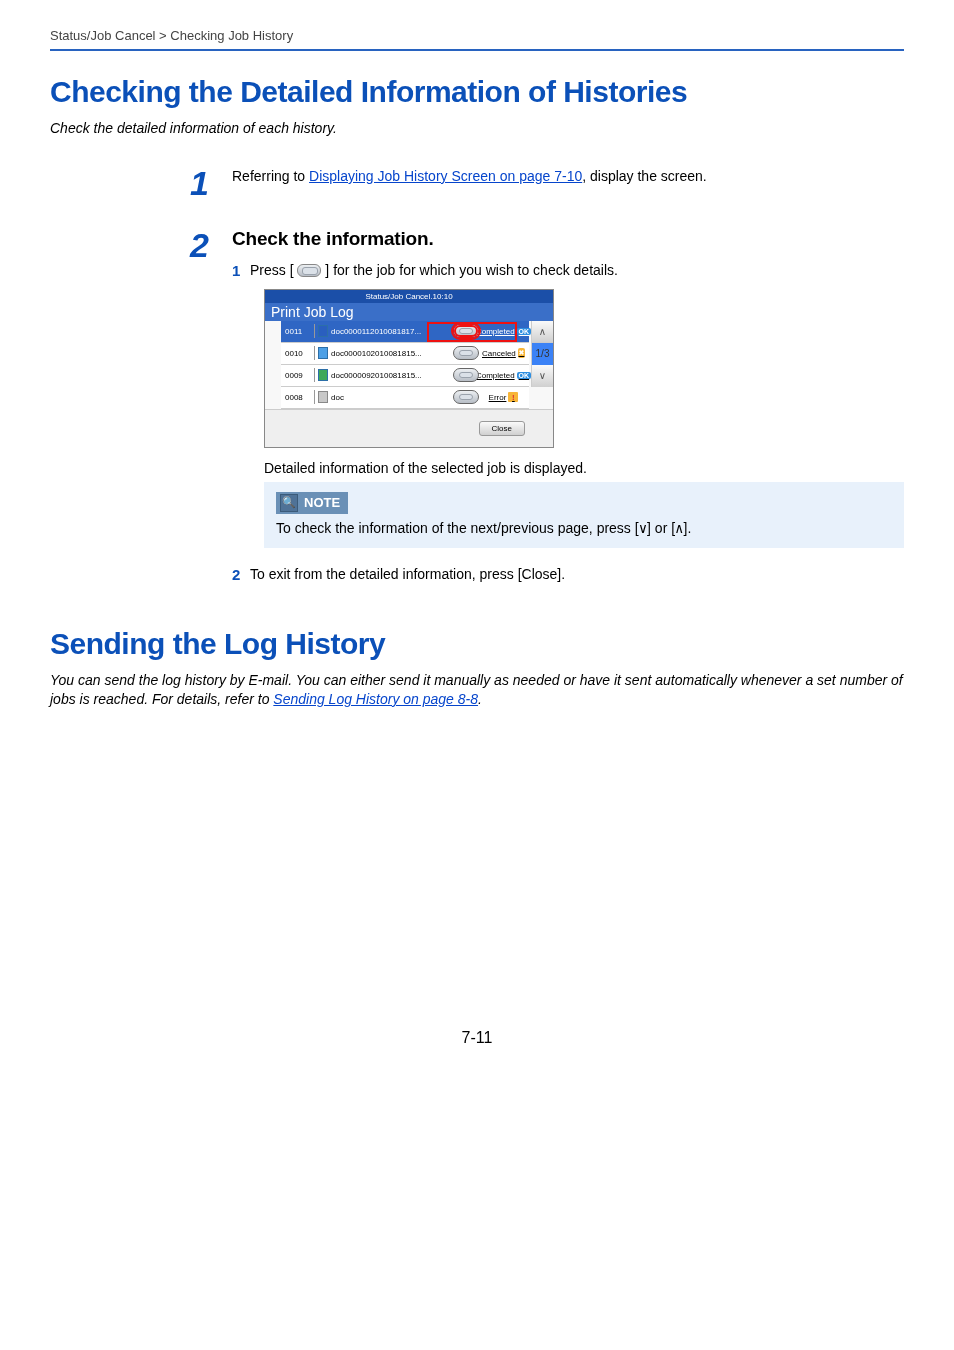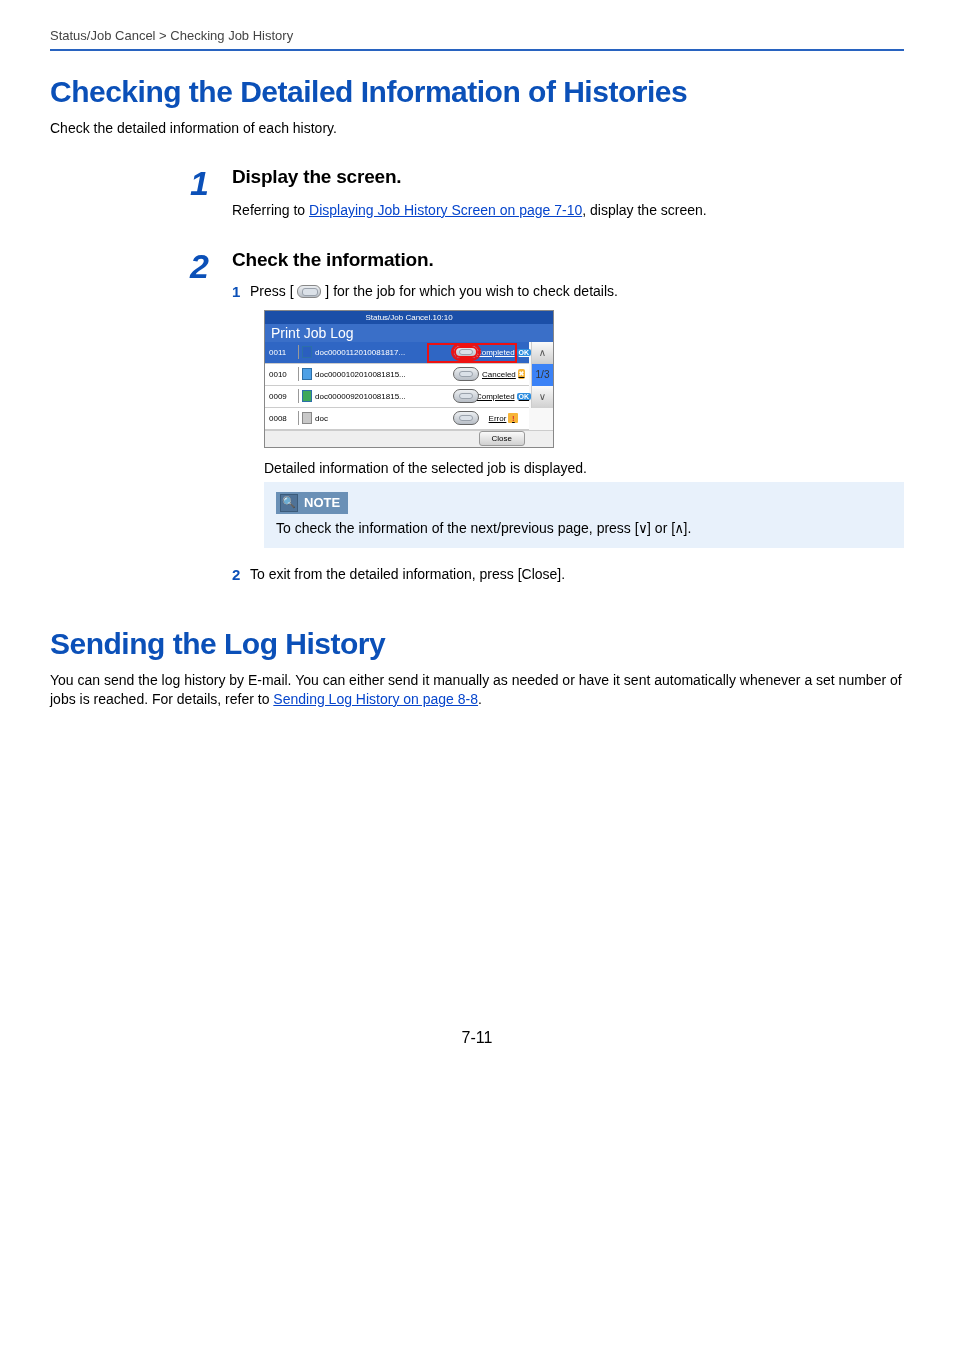--- a/index.html
+++ b/index.html
@@ -25,20 +25,21 @@
     font-weight: 900;
     font-size: 30px;
     letter-spacing: -0.5px;
     margin-bottom: 10px;
   }
   p.body-text {
     font-size: 14px;
     color: #000;
     margin-bottom: 20px;
     line-height: 1.35;
+    font-style: italic;
   }
   .step-row {
     display: flex;
     align-items: flex-start;
     margin-left: 140px;
     margin-top: 28px;
   }
   .step-num {
     color: #0b50b8;
     font-weight: 900;
@@ -99,20 +100,21 @@
   }
   .sc-rows { position: relative; padding-right: 24px; }
   .sc-row {
     display: flex;
     align-items: center;
     height: 22px;
     border-bottom: 1px solid #ccc;
     background: #fff;
     padding: 0 4px;
     gap: 3px;
+    margin-left: 16px;
   }
   .sc-row.selected { background: #2f66c4; color: #fff; }
   .sc-id { width: 26px; font-size: 8px; }
   .sc-divider { width:1px; height:14px; background:#999; }
   .sc-icon-doc {
     width: 10px; height: 12px; background: #4da0e6; border: 1px solid #2c6fa8; flex-shrink:0;
   }
   .sc-icon-doc.word { background:#2a5fbf; }
   .sc-icon-doc.excel { background:#3fa85a; }
   .sc-icon-doc.gray { background:#c8c8c8; border-color:#888; }
@@ -133,21 +135,21 @@
     position:absolute; top:1px; height:20px; width:90px; left:162px;
     border:2px solid #e11; pointer-events:none;
   }
   .sc-side {
     position:absolute; right:0; top:0; bottom:22px; width:22px;
     display:flex; flex-direction:column; background:#eee; border-left:1px solid #ccc;
   }
   .sc-arrow { flex:0 0 22px; background:linear-gradient(#fafafa,#d0d0d0); display:flex; align-items:center; justify-content:center; border-bottom:1px solid #ccc; font-size:10px; color:#555;}
   .sc-arrow:last-child { border-bottom:none; }
   .sc-page { flex:1; display:flex; align-items:center; justify-content:center; font-size:10px; color:#333; background:#3b82f6;}
-  .sc-footer { height:17px; display:flex; justify-content:flex-end; align-items:center; padding-right:28px; background:#efefef; border-top:1px solid #ccc;}
+  .sc-footer { height:38px; display:flex; justify-content:flex-end; align-items:center; padding-right:28px; background:#efefef; border-top:1px solid #ccc;}
   .sc-close-btn { font-size:8px; padding:2px 12px; background:linear-gradient(#fafafa,#d0d0d0); border:1px solid #999; border-radius:3px;}
   .note-box {
     background: #e8f1fb;
     border-top: 0;
     padding: 10px 12px 12px 12px;
     margin-left: 0;
     margin-top: 6px;
     max-width: 650px;
   }
   .note-label {
@@ -180,21 +182,20 @@
 
 <div class="page">
   <div class="breadcrumb">Status/Job Cancel &gt; Checking Job History</div>
 
   <h1 class="section-title">Checking the Detailed Information of Histories</h1>
   <p class="body-text">Check the detailed information of each history.</p>
 
   <div class="step-row">
     <div class="step-num">1</div>
     <div class="step-content">
-      <div class="step-heading">Display the screen.</div>
       <div class="step-body">
         <span>Referring to </span>
         <a class="link" href="#">Displaying Job History Screen on page 7-10</a><span>, display the screen.</span>
       </div>
     </div>
   </div>
 
   <div class="step-row">
     <div class="step-num">2</div>
     <div class="step-content">

